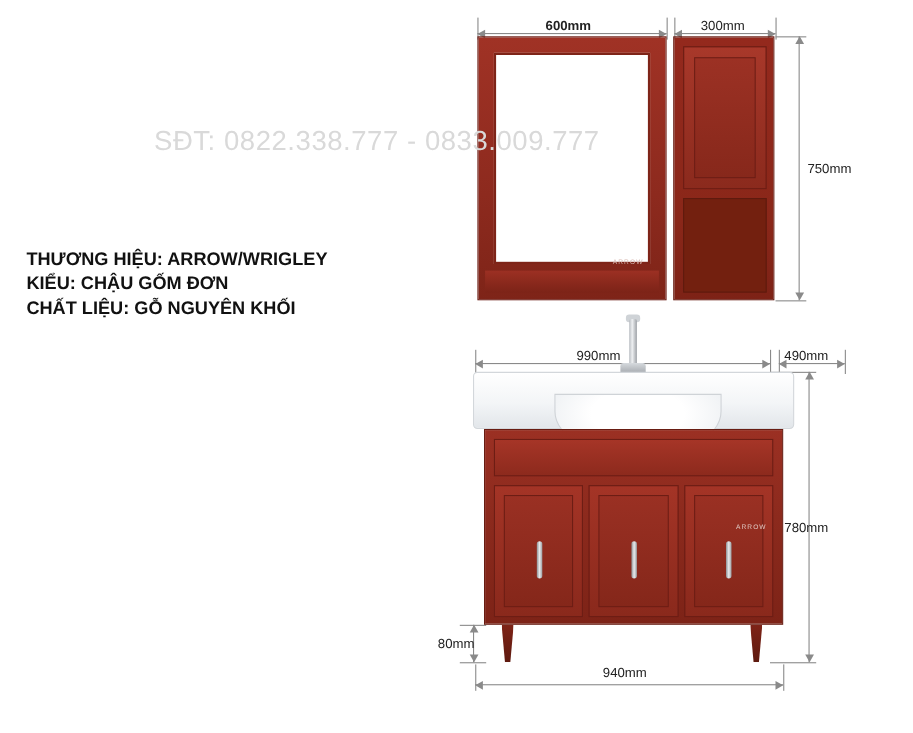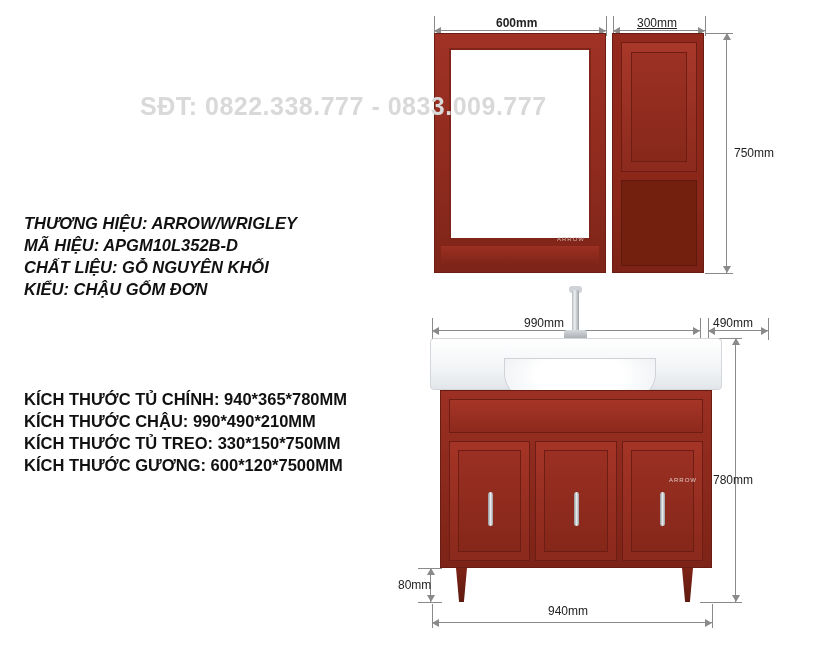--- a/index.html
+++ b/index.html
@@ -17,43 +17,43 @@
   #stage {
     position: relative;
     width: 830px;
     height: 666px;
   }
 
   
   .watermark {
     position: absolute;
     left: 140px;
-    top: 88px;
+    top: 110px;
     width: 540px;
     color: #d9d9d9;
     font-size: 25px;
-    font-weight: bold;
+    font-weight: normal;
     letter-spacing: 0.5px;
     line-height: 36px;
     white-space: nowrap;
     z-index: 30;
     pointer-events: none;
   }
 
   
   .spec-block {
     position: absolute;
     color: #111111;
     font-weight: bold;
     font-size: 16.5px;
     line-height: 22px;
     white-space: nowrap;
     z-index: 20;
   }
-  #spec-top { left: 24px; top: 212px; font-style: italic; }
+  #spec-top { left: 24px; top: 225px; }
   #spec-bottom { left: 24px; top: 388px; }
   .spec-line { display: block; }
 
   
   .dim-label {
     position: absolute;
     font-size: 12px;
     color: #222;
     font-family: "Liberation Sans", sans-serif;
     white-space: nowrap;
@@ -302,31 +302,24 @@
 <body>
 
 <div id="stage">
 
   <div class="watermark">
     <div>SĐT: 0822.338.777 - 0833.009.777</div>
   </div>
 
   <div class="spec-block" id="spec-top">
     <span class="spec-line">THƯƠNG HIỆU:  ARROW/WRIGLEY</span>
-    <span class="spec-line">MÃ HIỆU: APGM10L352B-D</span>
+    <span class="spec-line">KIỂU: CHẬU GỐM ĐƠN</span>
     <span class="spec-line">CHẤT LIỆU: GỖ NGUYÊN KHỐI</span>
-    <span class="spec-line">KIỂU: CHẬU GỐM ĐƠN</span>
   </div>
 
-  <div class="spec-block" id="spec-bottom">
-    <span class="spec-line">KÍCH THƯỚC TỦ CHÍNH: 940*365*780MM</span>
-    <span class="spec-line">KÍCH THƯỚC CHẬU: 990*490*210MM</span>
-    <span class="spec-line">KÍCH THƯỚC TỦ TREO: 330*150*750MM</span>
-    <span class="spec-line">KÍCH THƯỚC GƯƠNG: 600*120*7500MM</span>
-  </div>
 
   <div id="mirror-unit">
     <div class="mirror-frame">
       <div class="mirror-glass"></div>
       <div class="mirror-shelf"></div>
       <div class="mirror-logo">ARROW</div>
     </div>
     <div class="side-cab">
       <div class="side-cab-door">
         <div class="side-cab-door-inner"></div>
@@ -340,21 +333,21 @@
   <div class="ext-line h" style="left:434px; top:30px; width:172px;"></div>
   <div class="arrow-h arrow-left" style="left:434px; top:27px;"></div>
   <div class="arrow-h arrow-right" style="left:599px; top:27px;"></div>
   <div class="dim-label" style="left:496px; top:16px;font-weight:bold;">600mm</div>
 
   <div class="ext-line v" style="left:613px; top:16px; height:20px;"></div>
   <div class="ext-line v" style="left:705px; top:16px; height:20px;"></div>
   <div class="ext-line h" style="left:613px; top:30px; width:92px;"></div>
   <div class="arrow-h arrow-left" style="left:613px; top:27px;"></div>
   <div class="arrow-h arrow-right" style="left:698px; top:27px;"></div>
-  <div class="dim-label" style="left:637px; top:16px;text-decoration:underline;">300mm</div>
+  <div class="dim-label" style="left:637px; top:16px;">300mm</div>
 
   <div class="ext-line h" style="left:705px; top:33px; width:28px;"></div>
   <div class="ext-line h" style="left:705px; top:273px; width:28px;"></div>
   <div class="ext-line v" style="left:726px; top:33px; height:240px;"></div>
   <div class="arrow-v arrow-up" style="left:723px; top:33px;"></div>
   <div class="arrow-v arrow-down" style="left:723px; top:266px;"></div>
   <div class="dim-label" style="left:734px; top:146px;">750mm</div>
 
   <div id="vanity-unit">
     <div class="faucet-top"></div>

